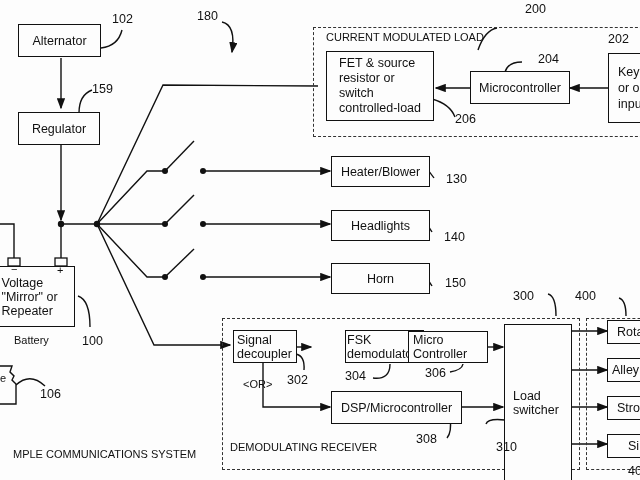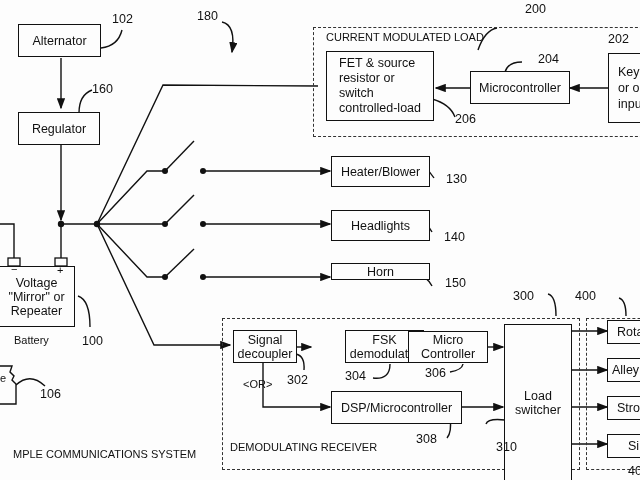--- a/index.html
+++ b/index.html
@@ -1,18 +1,18 @@
 <!DOCTYPE html>
 <html><head>
 <meta charset="utf-8">
 <style>
   html,body{margin:0;padding:0;background:#fdfdfd;}
   body{width:640px;height:480px;overflow:hidden;position:relative;font-family:"Liberation Sans",sans-serif;color:#111;}
   svg{position:absolute;left:0;top:0;}
-  .box{position:absolute;border:1.6px solid #111;background:#fdfdfd;display:flex;align-items:center;justify-content:center;text-align:center;font-size:12.5px;line-height:14px;box-sizing:border-box;}
+  .box{position:absolute;border:1.6px solid #111;background:#fdfdfd;display:flex;align-items:center;justify-content:center;font-size:12.5px;line-height:14px;box-sizing:border-box;}
   .lbl{position:absolute;font-size:11px;white-space:nowrap;}
   .ref{position:absolute;font-size:12.5px;white-space:nowrap;}
   .dash{position:absolute;border:1.2px dashed #333;box-sizing:border-box;}
 </style>
 </head>
 <body>
 
 <svg width="640" height="480">
   <defs>
     <marker id="ar" markerWidth="8" markerHeight="6" refX="7" refY="3" orient="auto">
@@ -102,21 +102,21 @@
 <div class="dash" style="left:222px;top:318px;width:358px;height:152px;"></div>
 <div class="dash" style="left:586px;top:318px;width:70px;height:152px;"></div>
 
 <div class="box" style="left:18px;top:24px;width:83px;height:33px;">
     <span>Alternator</span>
   </div>
 <div class="ref" style="left:112px;top:12px;">102</div>
 <div class="box" style="left:18px;top:112px;width:82px;height:33px;">
     <span>Regulator</span>
   </div>
-<div class="ref" style="left:92px;top:82px;">160</div>
+<div class="ref" style="left:92px;top:82px;">159</div>
 
 <div class="box" style="left:-2px;top:266px;width:77px;height:61px;flex-direction:column;">
     <span style="display:block;width:70px;">Voltage "Mirror" or Repeater</span>
   </div>
 <div class="lbl" style="left:11px;top:263px;font-size:11px;">−</div>
 <div class="lbl" style="left:57px;top:264px;font-size:11px;">+</div>
 <div class="lbl" style="left:14px;top:334px;">Battery</div>
 <div class="ref" style="left:82px;top:334px;">100</div>
 <div class="lbl" style="left:0px;top:372px;">e</div>
 <div class="ref" style="left:40px;top:387px;">106</div>
@@ -124,21 +124,21 @@
 <div class="ref" style="left:197px;top:9px;">180</div>
 
 <div class="box" style="left:331px;top:156px;width:99px;height:31px;">
     <span>Heater/Blower</span>
   </div>
 <div class="ref" style="left:446px;top:172px;">130</div>
 <div class="box" style="left:331px;top:210px;width:99px;height:31px;">
     <span>Headlights</span>
   </div>
 <div class="ref" style="left:444px;top:230px;">140</div>
-<div class="box" style="left:331px;top:263px;width:99px;height:17px;">
+<div class="box" style="left:331px;top:263px;width:99px;height:31px;">
     <span>Horn</span>
   </div>
 <div class="ref" style="left:445px;top:276px;">150</div>
 
 <div class="lbl" style="left:326px;top:31px;">CURRENT MODULATED LOAD</div>
 <div class="ref" style="left:525px;top:2px;">200</div>
 <div class="box" style="left:326px;top:51px;width:108px;height:70px;justify-content:flex-start;text-align:left;padding-left:12px;">
     <span style="display:block;width:90px;line-height:15px;">FET &amp; source resistor or switch controlled-load</span>
   </div>
 <div class="ref" style="left:455px;top:112px;">206</div>

